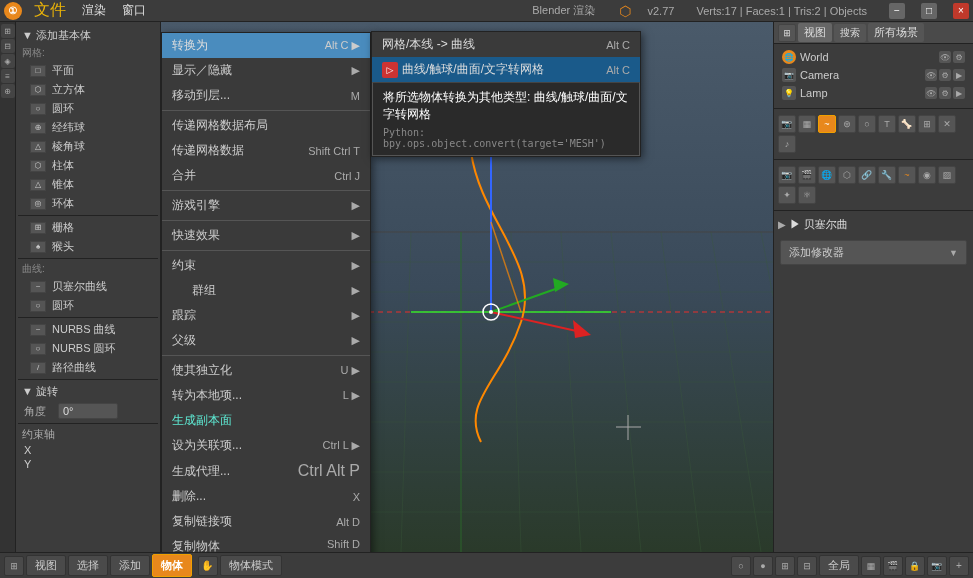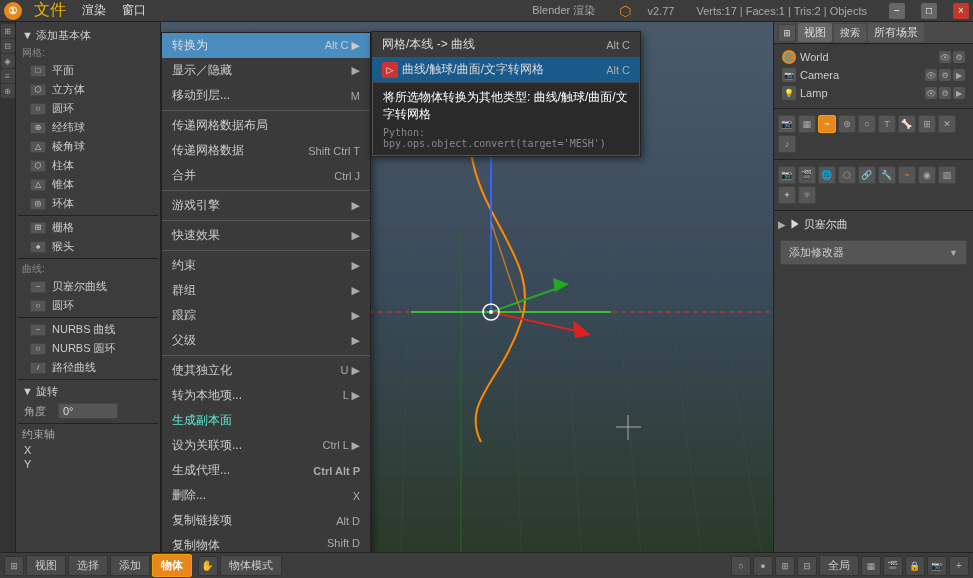--- a/index.html
+++ b/index.html
@@ -254,21 +254,21 @@
         <span>快速效果</span>
         <span style="color:#aaa;font-size:11px;">▶</span>
       </div>
 
       <div style="height:1px;background:#555;margin:2px 0;"></div>
 
       <div style="display:flex;align-items:center;justify-content:space-between;padding:4px 10px;cursor:pointer;font-size:12px;color:#ccc;">
         <span>约束</span>
         <span style="color:#aaa;font-size:11px;">▶</span>
       </div>
-      <div style="display:flex;align-items:center;justify-content:space-between;padding:4px 10px;cursor:pointer;font-size:12px;color:#ccc;">
+      <div style="display:flex;align-items:center;justify-content:space-between;padding:4px 10px;cursor:pointer;font-size:12px;color:#ccc;margin-left:20px;">
         <span>群组</span>
         <span style="color:#aaa;font-size:11px;">▶</span>
       </div>
       <div style="display:flex;align-items:center;justify-content:space-between;padding:4px 10px;cursor:pointer;font-size:12px;color:#ccc;">
         <span>跟踪</span>
         <span style="color:#aaa;font-size:11px;">▶</span>
       </div>
       <div style="display:flex;align-items:center;justify-content:space-between;padding:4px 10px;cursor:pointer;font-size:12px;color:#ccc;">
         <span>父级</span>
         <span style="color:#aaa;font-size:11px;">▶</span>
@@ -286,21 +286,21 @@
       </div>
       <div style="display:flex;align-items:center;justify-content:space-between;padding:4px 10px;cursor:pointer;font-size:12px;color:#5eead4;">
         <span>生成副本面</span>
       </div>
       <div style="display:flex;align-items:center;justify-content:space-between;padding:4px 10px;cursor:pointer;font-size:12px;color:#ccc;">
         <span>设为关联项...</span>
         <span style="color:#aaa;font-size:11px;">Ctrl L ▶</span>
       </div>
       <div style="display:flex;align-items:center;justify-content:space-between;padding:4px 10px;cursor:pointer;font-size:12px;color:#ccc;">
         <span>生成代理...</span>
-        <span style="color:#aaa;font-size:11px;font-weight:bold;">Ctrl Alt P</span>
+        <span style="color:#aaa;font-size:16px;">Ctrl Alt P</span>
       </div>
       <div style="display:flex;align-items:center;justify-content:space-between;padding:4px 10px;cursor:pointer;font-size:12px;color:#ccc;">
         <span>删除...</span>
         <span style="color:#aaa;font-size:11px;">X</span>
       </div>
       <div style="display:flex;align-items:center;justify-content:space-between;padding:4px 10px;cursor:pointer;font-size:12px;color:#ccc;">
         <span>复制链接项</span>
         <span style="color:#aaa;font-size:11px;">Alt D</span>
       </div>
       <div style="display:flex;align-items:flex-start;justify-content:space-between;padding:4px 10px;cursor:pointer;font-size:12px;color:#ccc;">

